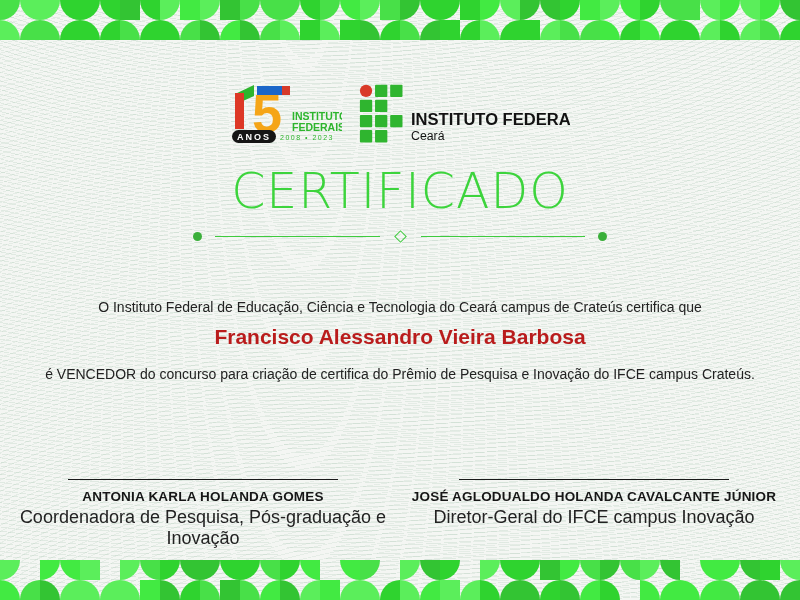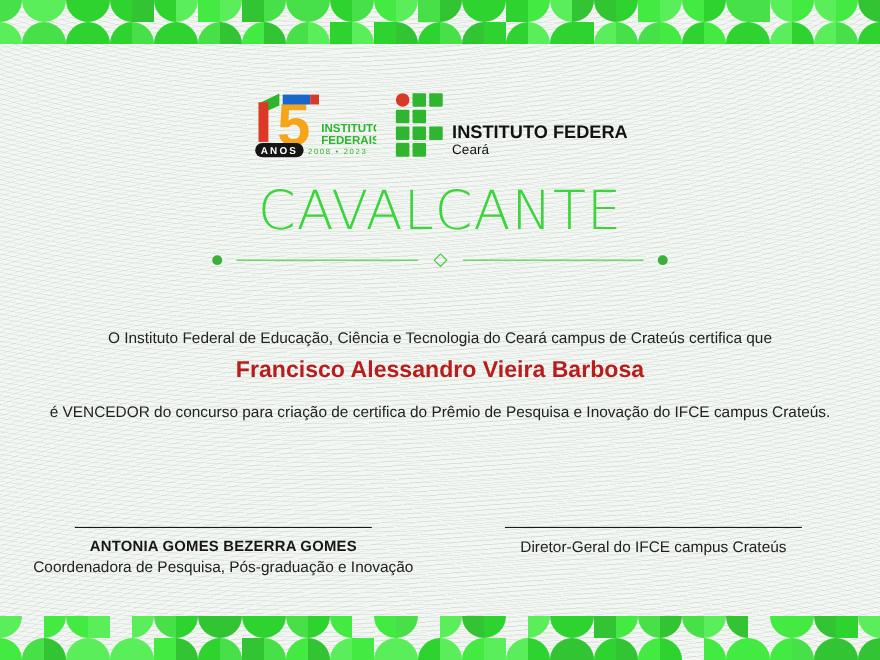--- a/index.html
+++ b/index.html
@@ -40,21 +40,21 @@
   .intro-text{position:absolute;top:299px;left:30px;width:740px;text-align:center;font-size:14px;color:#222;}
   .recipient-name{position:absolute;top:325px;left:30px;width:740px;text-align:center;font-size:21px;font-weight:bold;color:#b91c1c;}
   .achievement-text{position:absolute;top:366px;left:20px;width:760px;text-align:center;font-size:14px;color:#222;}
   .place-date{position:absolute;top:427px;left:30px;width:740px;text-align:center;font-size:13.5px;color:#222;}
 
   .sig-block{position:absolute;top:479px;text-align:center;}
   .sig-left{left:10px;width:386px;}
   .sig-right{left:396px;width:396px;}
   .sig-line{width:270px;margin:0 auto 9px auto;border:0;border-top:1.3px solid #1a1a1a;}
   .sig-name{font-size:13.5px;font-weight:bold;letter-spacing:0.2px;color:#161616;}
-  .sig-role{font-size:14px;margin-top:3px;color:#222;}
+  .sig-role{font-size:18px;margin-top:3px;color:#222;}
 
   svg text{font-family:"Liberation Sans",sans-serif;}
 </style>
 </head>
 <body>
 
 <div class="certificate">
 
   <svg class="border-svg border-top" id="border-top" viewBox="0 0 800 40" aria-hidden="true">
       <path d="M0,0 L20,0 A20,20 0 0 1 0,20 Z" fill="#48e048"></path>
@@ -167,46 +167,47 @@
           <rect x="18" y="34" width="13" height="13" rx="1" fill="#2fb52f"></rect>
           <rect x="34" y="34" width="13" height="13" rx="1" fill="#2fb52f"></rect>
           <rect x="2" y="50" width="13" height="13" rx="1" fill="#2fb52f"></rect>
           <rect x="18" y="50" width="13" height="13" rx="1" fill="#2fb52f"></rect>
         </g>
         <text x="56" y="45" font-size="17.5" font-weight="bold" fill="#121212">INSTITUTO FEDERAL</text>
         <text x="56" y="60" font-size="13" fill="#121212">Ceará</text>
       </svg>
     </div>
 
-    <div class="page-title">CAVALCANTE</div>
+    <div class="page-title">CERTIFICADO</div>
 
     <div class="divider">
       <span class="dot"></span>
       <span class="line"></span>
       <span class="diamond"></span>
       <span class="line"></span>
       <span class="dot"></span>
     </div>
 
     <div class="intro-text">O Instituto Federal de Educação, Ciência e Tecnologia do Ceará campus de Crateús certifica que</div>
 
     <div class="recipient-name">Francisco Alessandro Vieira Barbosa</div>
 
     <div class="achievement-text">é VENCEDOR do concurso para criação de certifica do Prêmio de Pesquisa e Inovação do IFCE campus Crateús.</div>
 
 
     <div class="sig-block sig-left">
       <hr class="sig-line">
-      <div class="sig-name">ANTONIA GOMES BEZERRA GOMES</div>
+      <div class="sig-name">ANTONIA KARLA HOLANDA GOMES</div>
       <div class="sig-role">Coordenadora de Pesquisa, Pós-graduação e Inovação</div>
     </div>
 
     <div class="sig-block sig-right">
       <hr class="sig-line">
-      <div class="sig-role">Diretor-Geral do IFCE campus Crateús</div>
+      <div class="sig-name">JOSÉ AGLODUALDO HOLANDA CAVALCANTE JÚNIOR</div>
+      <div class="sig-role">Diretor-Geral do IFCE campus Inovação</div>
     </div>
 
   </div>
 
   <svg class="border-svg border-bottom" id="border-bottom" viewBox="0 0 800 40" aria-hidden="true">
       <path d="M0,0 L20,0 A20,20 0 0 1 0,20 Z" fill="#5bee5b"></path>
       <path d="M40,0 L60,0 A20,20 0 0 1 40,20 Z" fill="#42ea42"></path>
       <path d="M80,0 L80,20 A20,20 0 0 1 60,0 Z" fill="#42ea42"></path>
       <rect x="80" y="0" width="20" height="20" fill="#5bee5b"></rect>
       <path d="M120,0 L140,0 A20,20 0 0 1 120,20 Z" fill="#5bee5b"></path>

